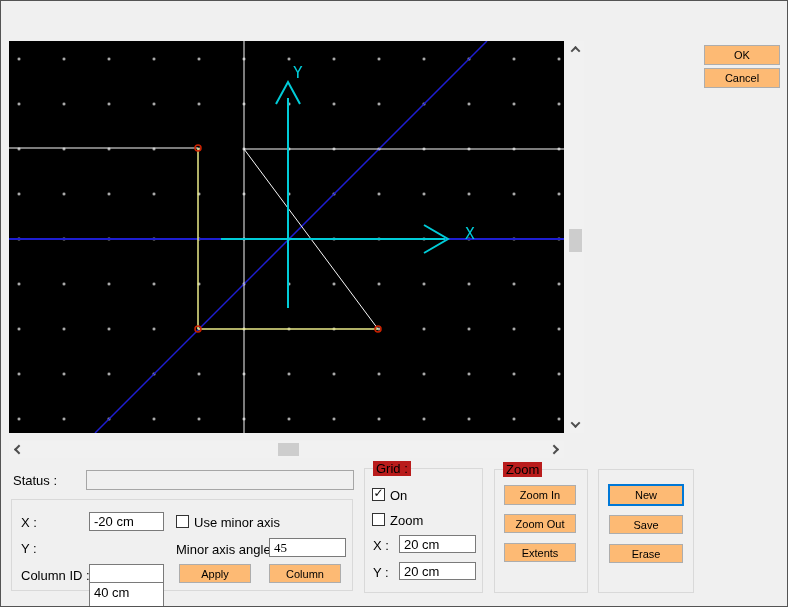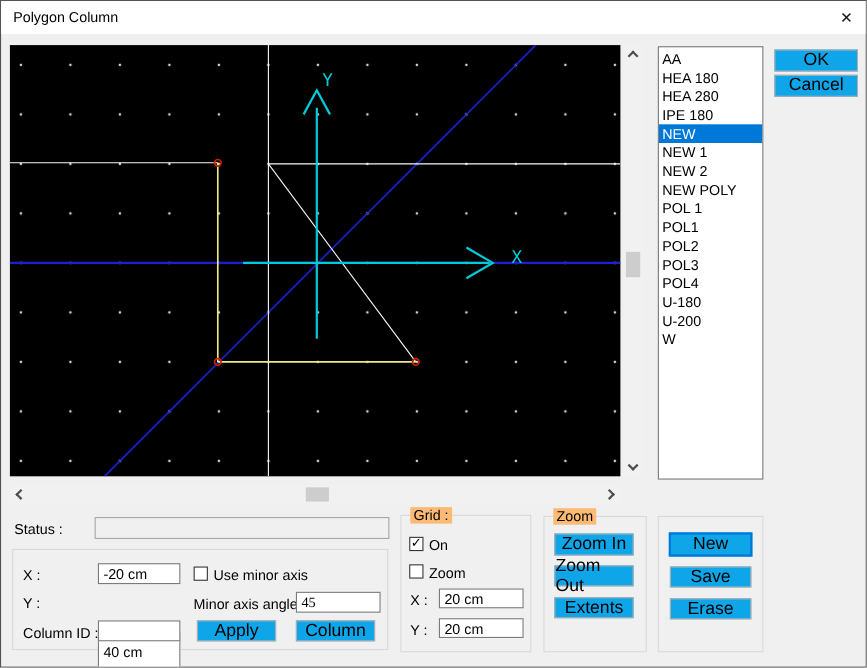--- a/index.html
+++ b/index.html
@@ -33,51 +33,47 @@
   .chev.left  { border-left-width:2px; border-bottom-width:2px; transform:rotate(45deg) translate(1px,-1px); }
   .chev.right { border-top-width:2px; border-right-width:2px; transform:rotate(45deg) translate(-1px,1px); }
 
   
   .listbox { position:absolute; left:597px; top:41px; width:96px; height:394px; background:#fff;
              border:1px solid #767676; list-style:none; padding-top:2px; overflow:hidden; }
   .listbox li { height:17px; line-height:17px; padding-left:3px; white-space:nowrap; cursor:default; }
   .listbox li.selected { background:#0078d7; color:#fff; }
 
   
-  .btn { position:absolute; background:#0ea5e9; border:1px solid #adadad;
-         display:flex; align-items:center; justify-content:center; font-size:16px; cursor:default; }
+  .btn { position:absolute; background:#fdba74; border:1px solid #adadad;
+         display:flex; align-items:center; justify-content:center; font-size:11px; cursor:default; }
   .btn.focused { border:2px solid #0078d7; }
 
   
   .textbox { position:absolute; background:#fff; border:1px solid #7a7a7a; padding-left:4px;
              display:flex; align-items:center; font-size:13px; overflow:hidden; white-space:nowrap; }
   .textbox.disabled { background:#f0f0f0; border:1px solid #a6a6a6; }
 
   
   .group { position:absolute; border:1px solid #d9d9d9; }
-  .group-label { position:absolute; top:-8px; left:8px; background:#fdba74; padding:0 3px; font-size:13px; }
+  .group-label { position:absolute; top:-8px; left:8px; background:#b91c1c; padding:0 3px; font-size:13px; }
 
   .label { position:absolute; font-size:13px; white-space:nowrap; }
 
   
   .checkbox { position:absolute; width:13px; height:13px; background:#fff; border:1px solid #333;
               display:flex; align-items:center; justify-content:center; }
   .checkbox .checkmark { display:none; font-size:12px; line-height:11px; color:#000;
                          transform:translate(0,-1px); }
   .checkbox.checked .checkmark { display:block; }
 </style>
 </head>
 <body>
 
 <div class="dialog">
 
-  <div class="titlebar">
-    <div class="title-text">Polygon Column</div>
-    <div class="close-btn">✕</div>
-  </div>
 
   <div class="canvas">
     <svg id="canvas-svg" viewBox="0 0 555 392">
         <line x1="0" y1="198" x2="555" y2="198" stroke="#1e1ed2" stroke-width="2"></line>
         <line x1="86" y1="392" x2="478" y2="0" stroke="#1e1ed2" stroke-width="1.5"></line>
         <line x1="235" y1="0" x2="235" y2="392" stroke="#f8f8f8" stroke-width="1"></line>
         <line x1="0" y1="107" x2="189" y2="107" stroke="#f8f8f8" stroke-width="1"></line>
         <line x1="235" y1="108" x2="555" y2="108" stroke="#f8f8f8" stroke-width="1"></line>
         <line x1="235" y1="108" x2="369" y2="288" stroke="#f8f8f8" stroke-width="1"></line>
         <line x1="189" y1="107" x2="189" y2="288" stroke="#ebeb8a" stroke-width="1.5"></line>
@@ -107,38 +103,20 @@
   <div class="hscroll">
     <div class="sbtn" style="left:0;">
         <span class="chev left"></span>
       </div>
     <div class="hthumb"></div>
     <div class="sbtn" style="right:0;">
         <span class="chev right"></span>
       </div>
   </div>
 
-  <ul class="listbox" id="profiles-listbox">
-      <li>AA</li>
-      <li>HEA 180</li>
-      <li>HEA 280</li>
-      <li>IPE 180</li>
-      <li class="selected">NEW</li>
-      <li>NEW 1</li>
-      <li>NEW 2</li>
-      <li>NEW POLY</li>
-      <li>POL 1</li>
-      <li>POL1</li>
-      <li>POL2</li>
-      <li>POL3</li>
-      <li>POL4</li>
-      <li>U-180</li>
-      <li>U-200</li>
-      <li>W</li>
-    </ul>
 
   <div class="btn" style="left:703px; top:44px; width:76px; height:20px;">OK</div>
   <div class="btn" style="left:703px; top:67px; width:76px; height:20px;">Cancel</div>
 
   <div class="label" style="left:12px; top:472px;">Status :</div>
   <div class="textbox disabled" style="left:85px; top:469px; width:268px; height:20px;"></div>
 
   <div class="group" style="left:10px; top:498px; width:342px; height:92px;"></div>
   <div class="label" style="left:20px; top:514px;">X :</div>
   <div class="textbox" style="left:88px; top:511px; width:75px; height:19px;">-20 cm</div>

